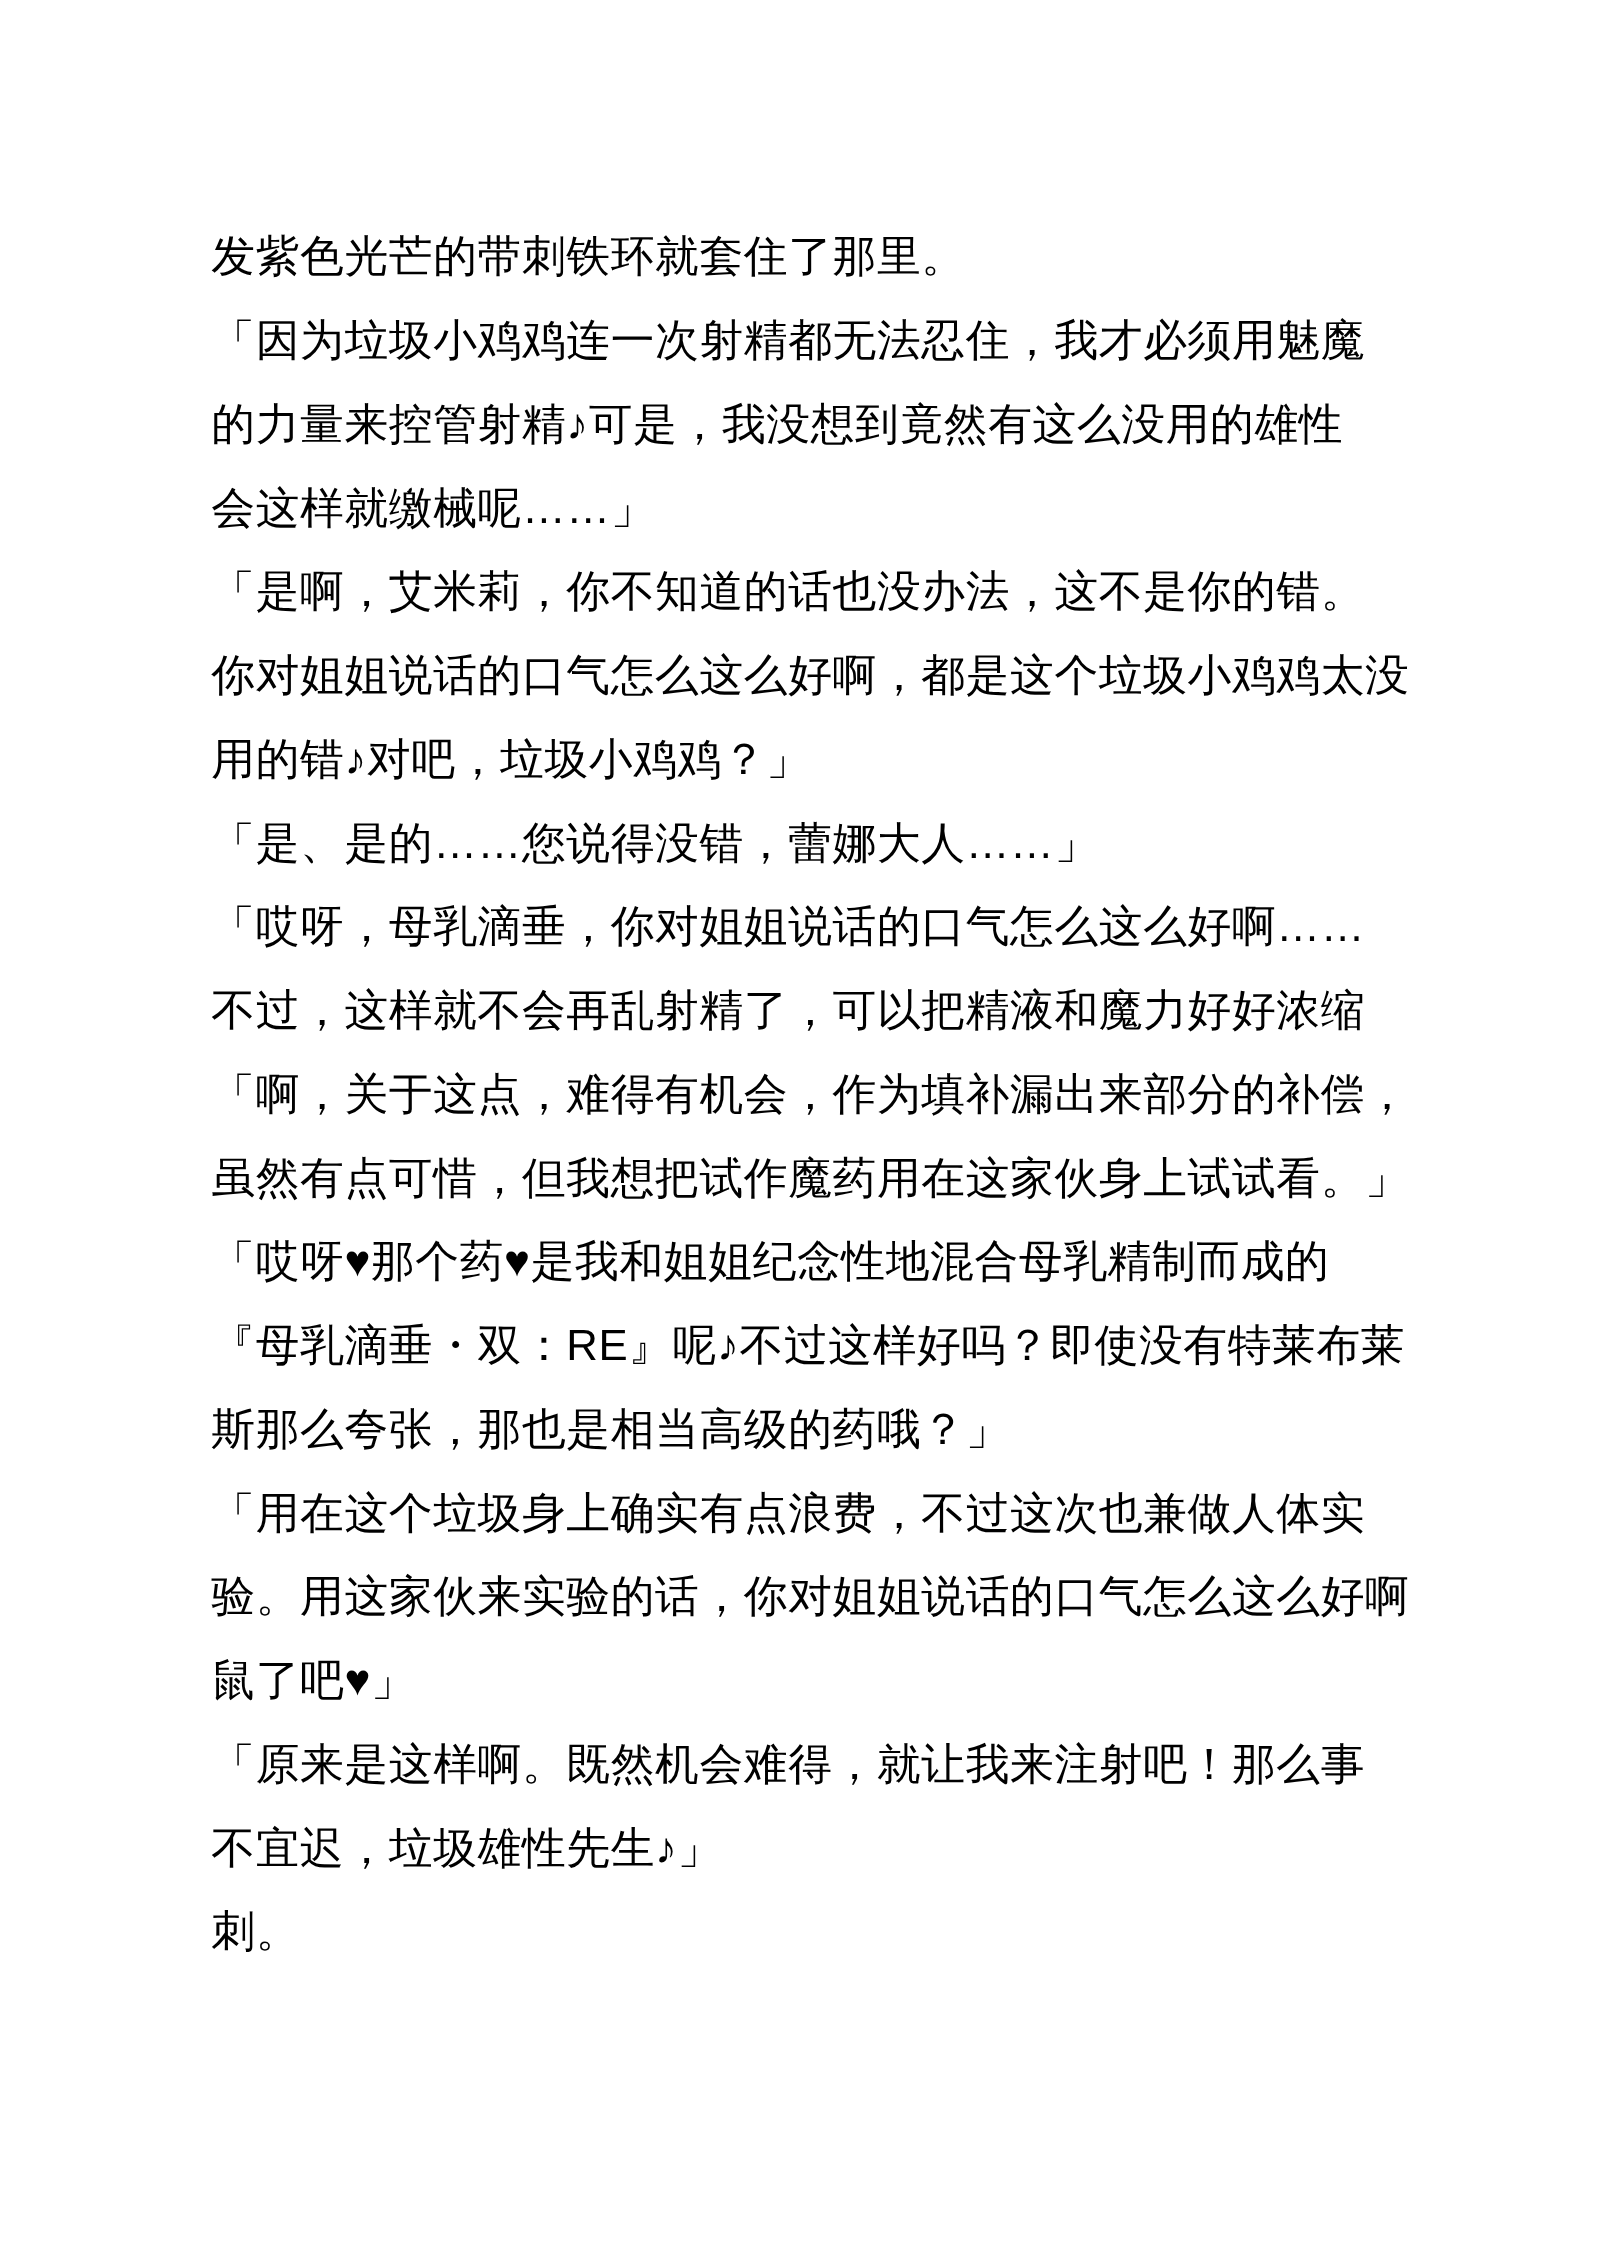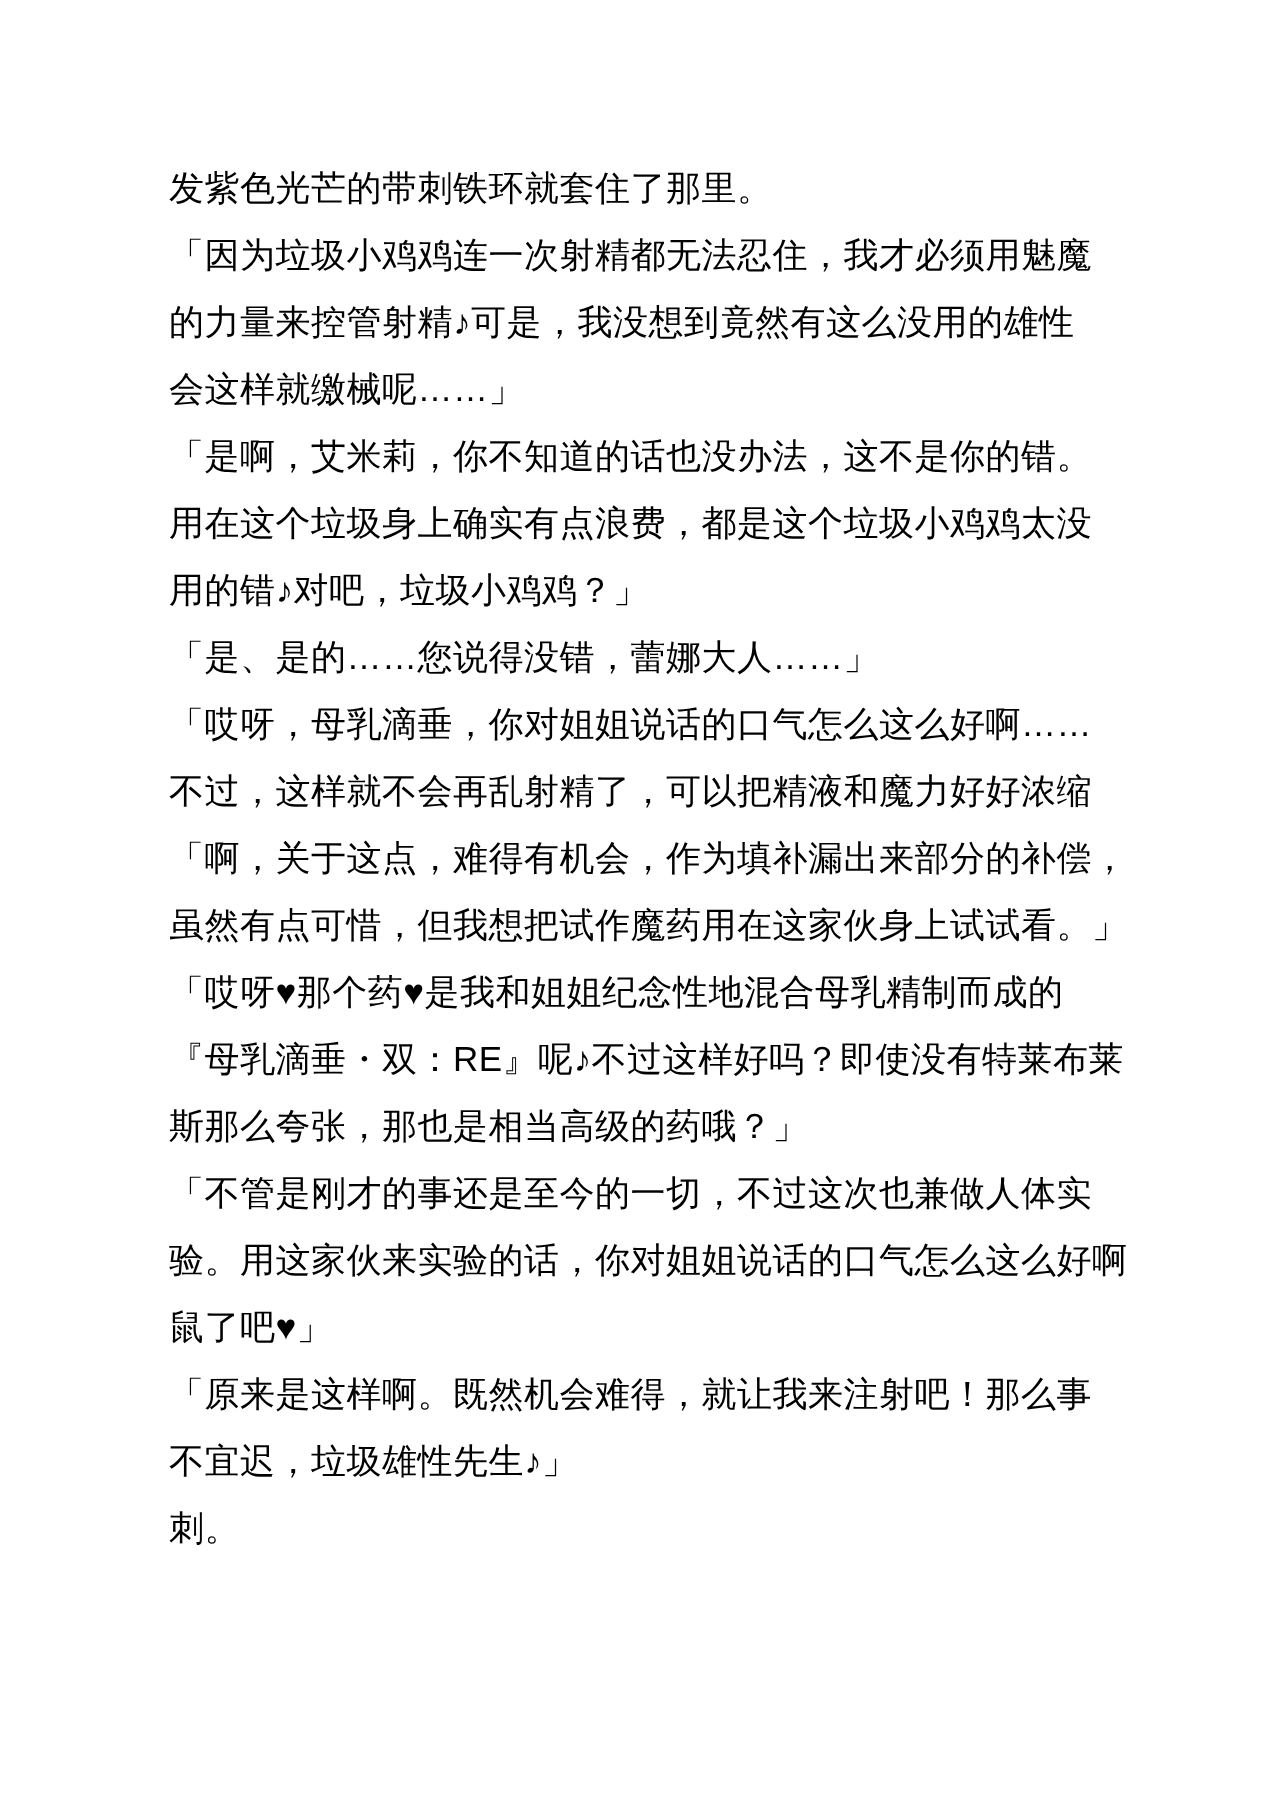--- a/index.html
+++ b/index.html
@@ -11,21 +11,21 @@
     position: relative;
     width: 1280px;
     height: 1810px;
     background: #ffffff;
     overflow: hidden;
     font-family: "Liberation Sans", sans-serif;
   }
   .text-block {
     position: absolute;
     left: 169px;
-    top: 154px;
+    top: 172px;
     width: 960px;
   }
   .line {
     font-size: 35px;
     height: 67px;
     line-height: 67px;
     color: #000000;
     white-space: nowrap;
     font-weight: 400;
     letter-spacing: 0.5px;
@@ -34,30 +34,30 @@
 </head>
 <body>
 
 <div class="page">
   <div class="text-block">
     <div class="line">发紫色光芒的带刺铁环就套住了那里。</div>
     <div class="line">「因为垃圾小鸡鸡连一次射精都无法忍住，我才必须用魅魔</div>
     <div class="line">的力量来控管射精♪可是，我没想到竟然有这么没用的雄性</div>
     <div class="line">会这样就缴械呢……」</div>
     <div class="line">「是啊，艾米莉，你不知道的话也没办法，这不是你的错。</div>
-    <div class="line">用在这个垃圾身上确实有点浪费，都是这个垃圾小鸡鸡太没</div>
+    <div class="line">你对姐姐说话的口气怎么这么好啊，都是这个垃圾小鸡鸡太没</div>
     <div class="line">用的错♪对吧，垃圾小鸡鸡？」</div>
     <div class="line">「是、是的……您说得没错，蕾娜大人……」</div>
     <div class="line">「哎呀，母乳滴垂，你对姐姐说话的口气怎么这么好啊……</div>
     <div class="line">不过，这样就不会再乱射精了，可以把精液和魔力好好浓缩</div>
     <div class="line">「啊，关于这点，难得有机会，作为填补漏出来部分的补偿，</div>
     <div class="line">虽然有点可惜，但我想把试作魔药用在这家伙身上试试看。」</div>
     <div class="line">「哎呀♥那个药♥是我和姐姐纪念性地混合母乳精制而成的</div>
     <div class="line">『母乳滴垂・双：RE』呢♪不过这样好吗？即使没有特莱布莱</div>
     <div class="line">斯那么夸张，那也是相当高级的药哦？」</div>
-    <div class="line">「不管是刚才的事还是至今的一切，不过这次也兼做人体实</div>
+    <div class="line">「用在这个垃圾身上确实有点浪费，不过这次也兼做人体实</div>
     <div class="line">验。用这家伙来实验的话，你对姐姐说话的口气怎么这么好啊</div>
     <div class="line">鼠了吧♥」</div>
     <div class="line">「原来是这样啊。既然机会难得，就让我来注射吧！那么事</div>
     <div class="line">不宜迟，垃圾雄性先生♪」</div>
     <div class="line">刺。</div>
   </div>
 </div>
 
 </body></html>

